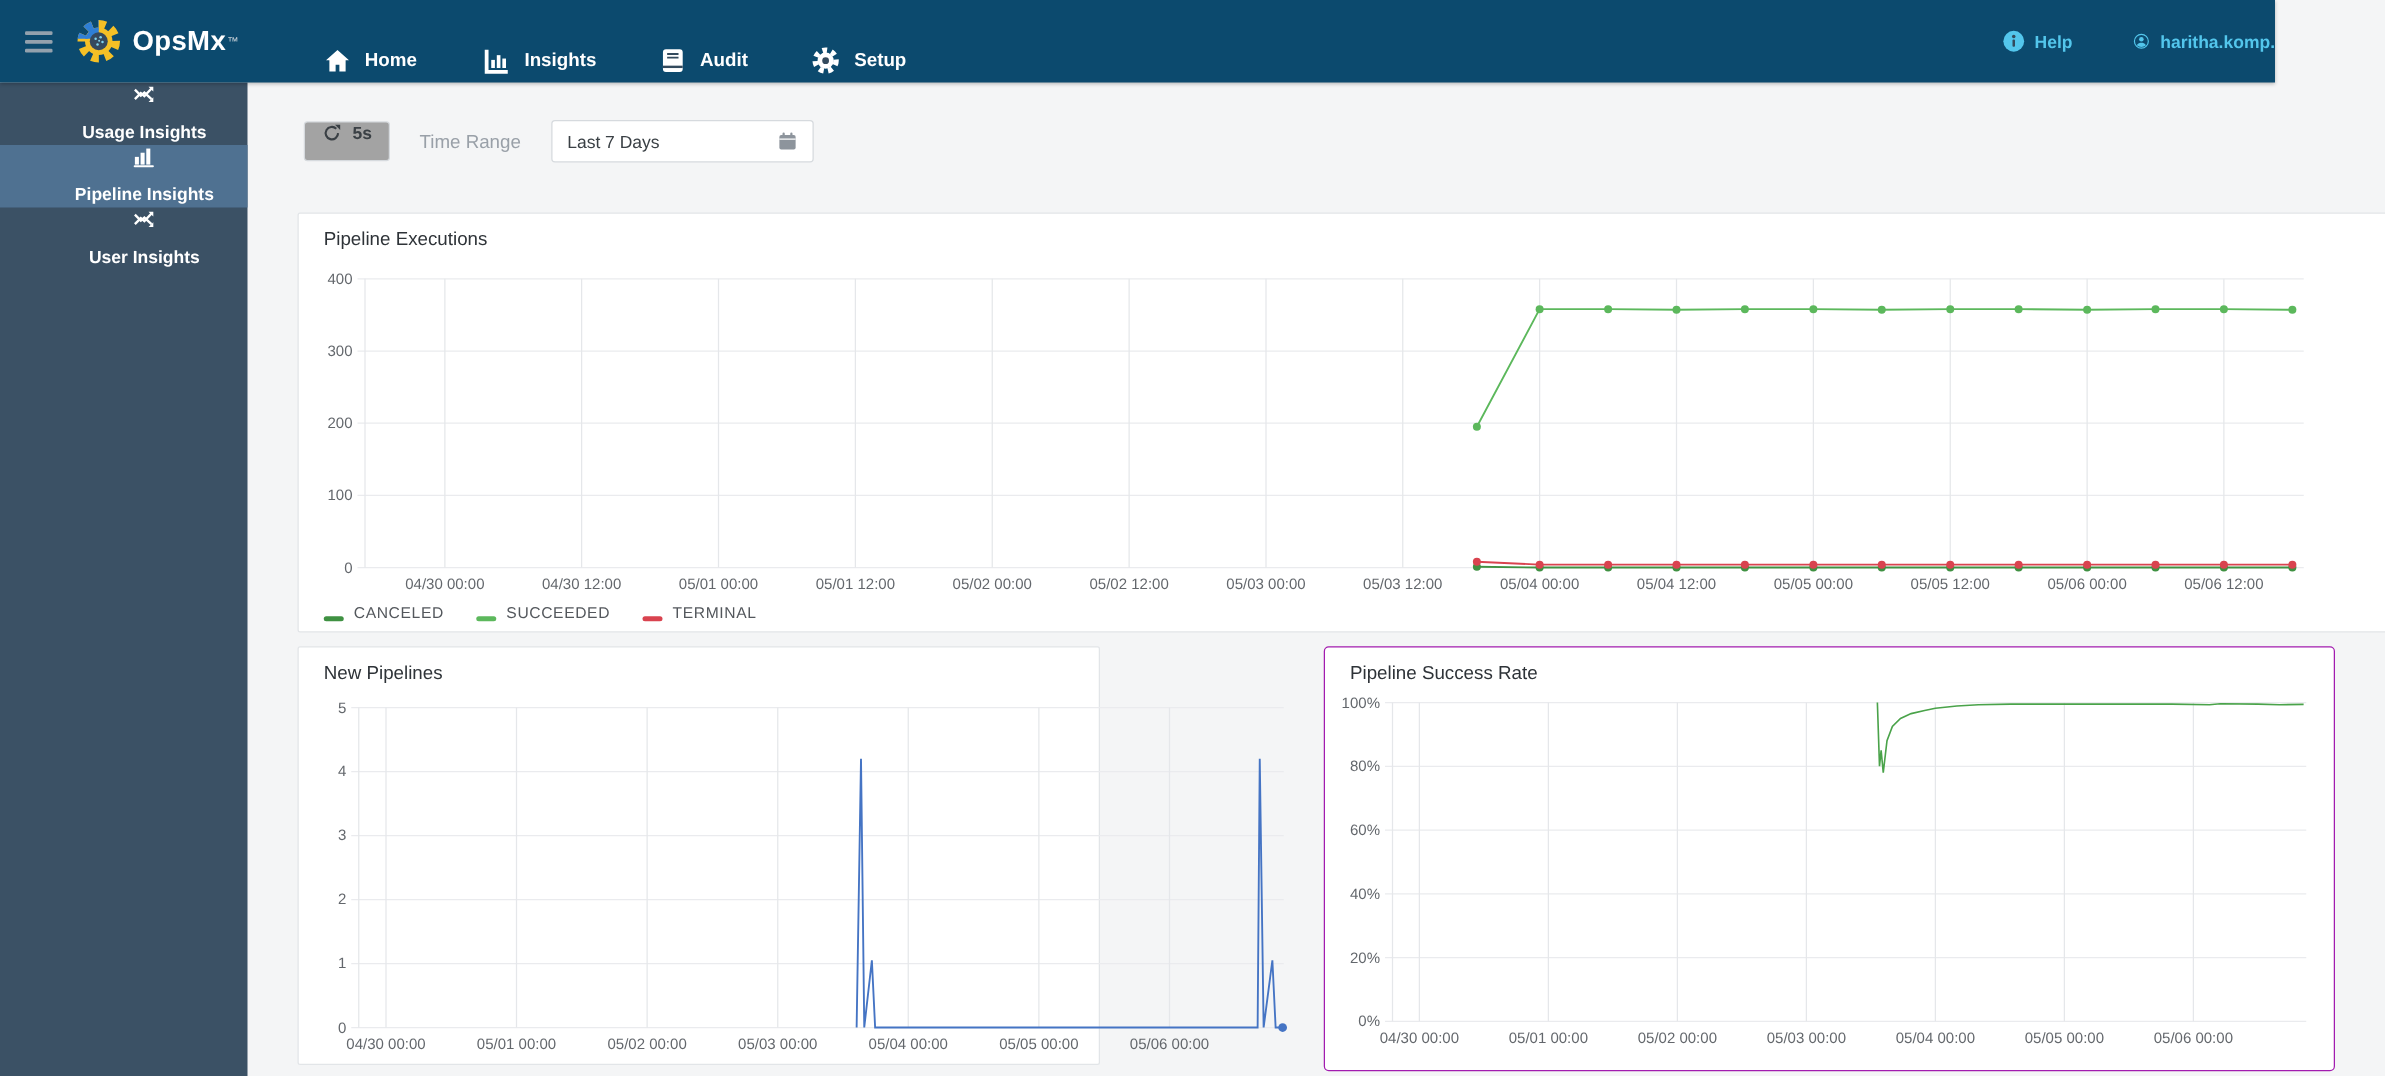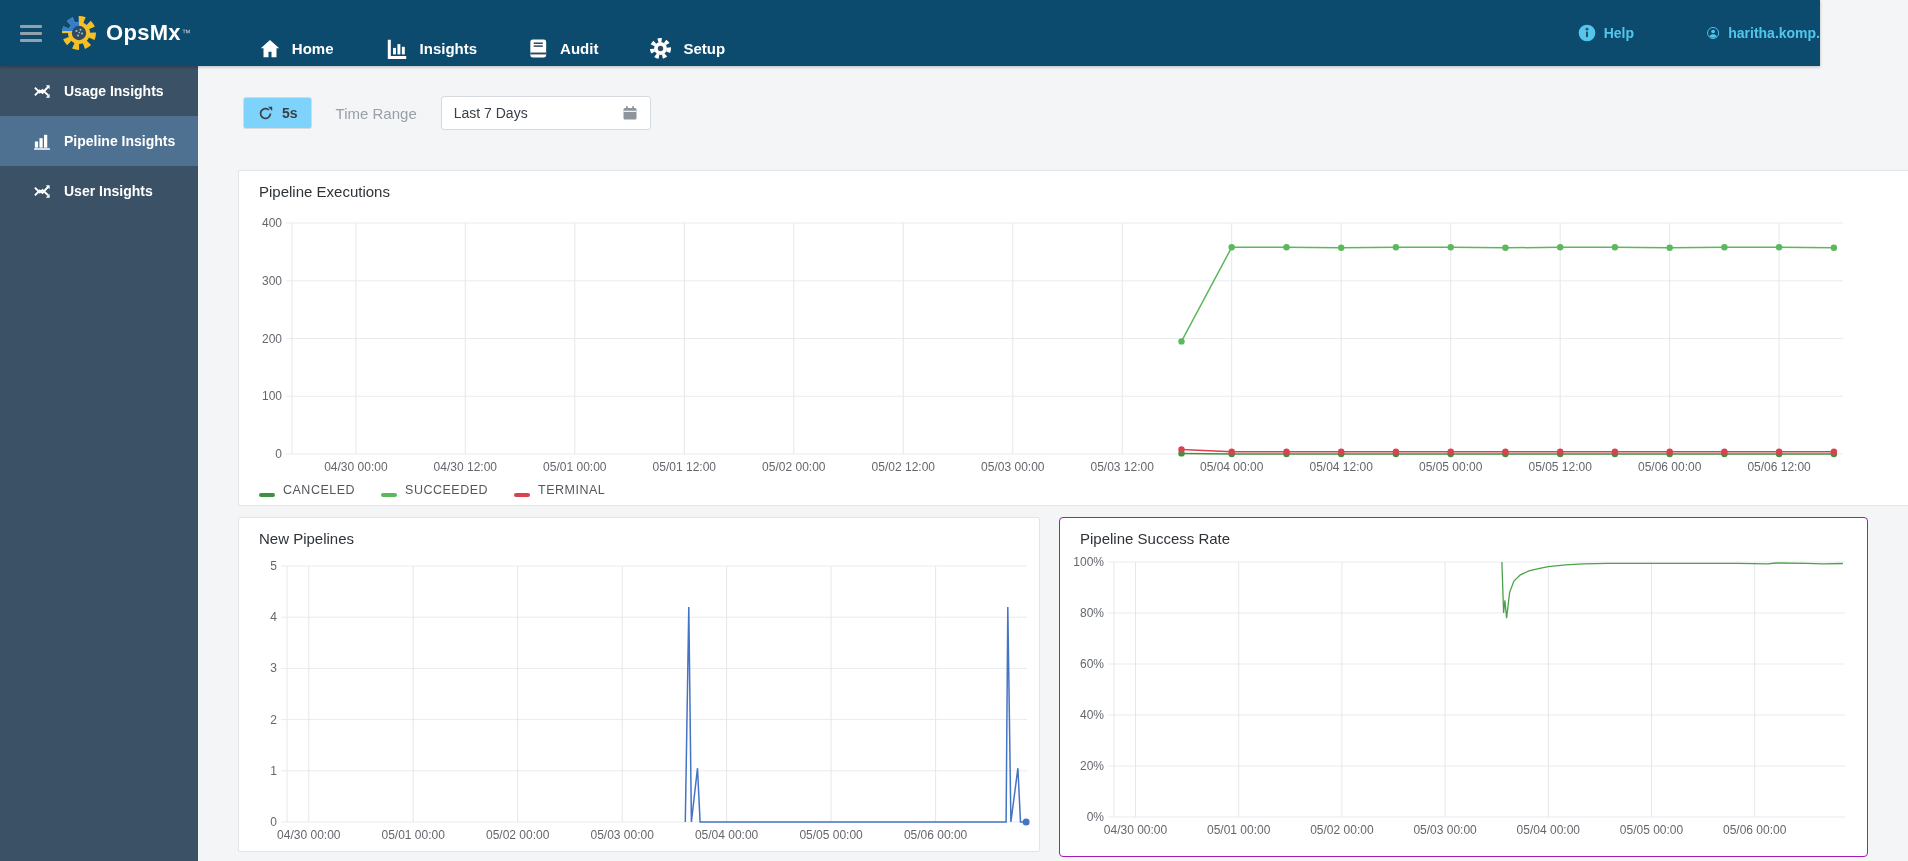--- a/index.html
+++ b/index.html
@@ -17,51 +17,51 @@
   }
   .hamburger{ margin-left:20px; width:24px; cursor:pointer; }
   .hamburger span{ display:block; width:22px; height:3px; background:#93a1ad; margin:4px 0; border-radius:1px;}
   .logo{ display:flex; align-items:center; margin-left:16px; }
   .logo-text{ color:#fff; font-size:22px; font-weight:bold; margin-left:8px; letter-spacing:.3px;}
   .logo-tm{ color:#cfd6dc; font-size:9px; vertical-align:super; margin-left:1px;}
   .nav{ display:flex; margin-left:42px;margin-top:31px; }
   .nav-item{ display:flex; align-items:center; gap:10px; padding:0 25px; height:66px; cursor:pointer; }
   .nav-item span.lbl{ color:#fff; font-size:15px; font-weight:600; }
   .tb-right{ margin-left:auto; display:flex; align-items:center; }
-  .help{ display:flex; align-items:center; gap:7px; cursor:pointer; margin-right:72px;}
+  .help{ display:flex; align-items:center; gap:7px; cursor:pointer; margin-right:48px;}
   .help .lbl, .user .lbl{ color:#53c6ec; font-size:14px; font-weight:600; }
   .user{ display:flex; align-items:center; gap:8px; cursor:pointer; width:114px; overflow:hidden; white-space:nowrap;}
   
   .sidebar{
     position:absolute; top:66px; left:0; width:198px; height:795px;
     background:#3b5165;
   }
   .side-item{
     height:50px; display:flex; align-items:center; gap:12px; padding-left:33px;
-    color:#fff; font-size:14px; font-weight:600; cursor:pointer;
+    color:#fff; font-size:14px; font-weight:600; cursor:pointer;flex-direction:column;
   }
   .side-item.selected{ background:#4f7191; }
   
   .content{ position:absolute; top:66px; left:198px; width:1710px; height:795px; }
   .toolbar{ position:absolute; top:30px; left:45px; display:flex; align-items:center; }
   .refresh-btn{
-    display:flex; align-items:center; gap:8px; background:#7dd3fc;
+    display:flex; align-items:flex-start; gap:8px; background:#a3a3a3;
     border:1px solid #d6dade; border-radius:3px; height:32px; padding:0 13px;
     font-size:14px; color:#3a4045; font-weight:600; cursor:pointer;
   }
   .time-label{ margin-left:24px; font-size:15px; color:#99a0a8; }
   .time-select{
     margin-left:24px; width:210px; height:34px; background:#fff;
     border:1px solid #d6dade; border-radius:3px; display:flex; align-items:center;
     justify-content:space-between; padding:0 12px; font-size:14px; color:#3a4045; cursor:pointer;
   }
   
   .card{ position:absolute; background:#fff; border:1px solid #e2e5e8; border-radius:2px; }
   #card-executions{ left:40px;  top:104px; width:1844px; height:336px;padding-left:38px; }
-  #card-newpipes  { left:40px;  top:451px; width:802px;  height:335px; }
+  #card-newpipes  { left:40px;  top:451px; width:642px;  height:335px; }
   #card-success   { left:861px; top:451px; width:809px;  height:340px; border:1px solid #a21caf; border-radius:4px; }
   .card-title{ position:absolute; top:12px; left:20px; font-size:15px; color:#2e3338; font-weight:500; }
   .chart{ position:absolute; }
   #chart-0{ left:8px; top:36px; width:1614px; height:282px; }
   #chart-1{ left:8px; top:34px; width:786px;  height:297px; }
   #chart-2{ left:8px; top:34px; width:783px;  height:292px; }
   .legend{ position:absolute; left:20px; bottom:8px; display:flex; gap:26px; align-items:center;
            font-size:12.5px; color:#53575c; letter-spacing:.5px; }
   .leg-item{ display:flex; align-items:flex-end; gap:8px; cursor:pointer; }
   .leg-swatch{ width:16px; height:4px; border-radius:2px; display:inline-block; }

